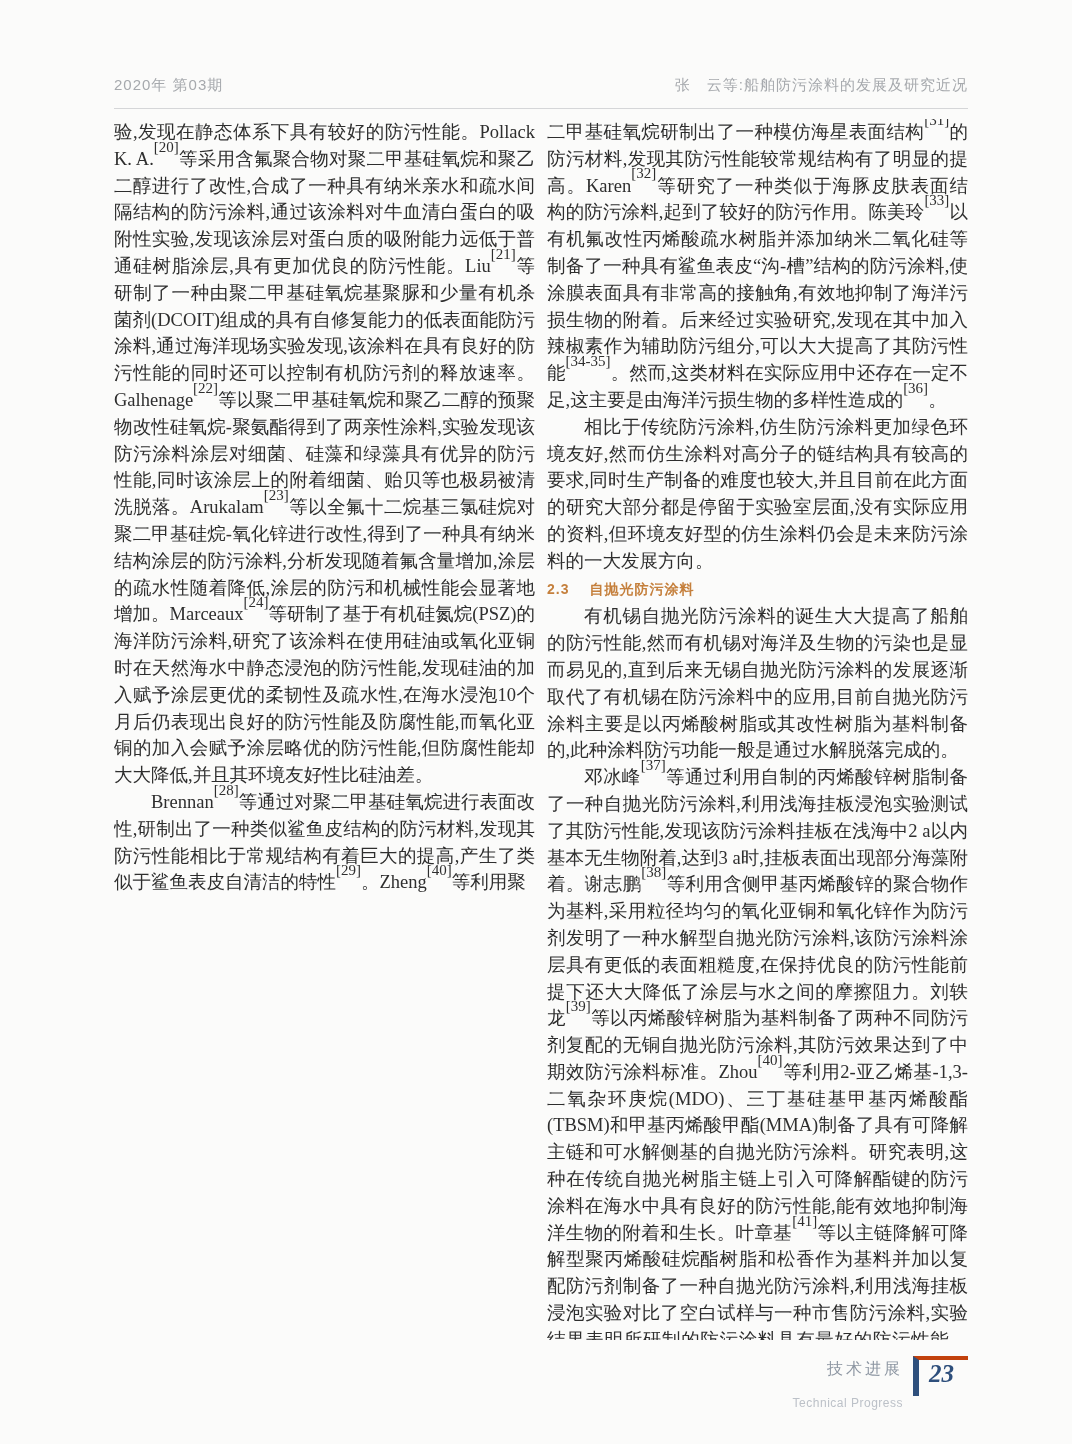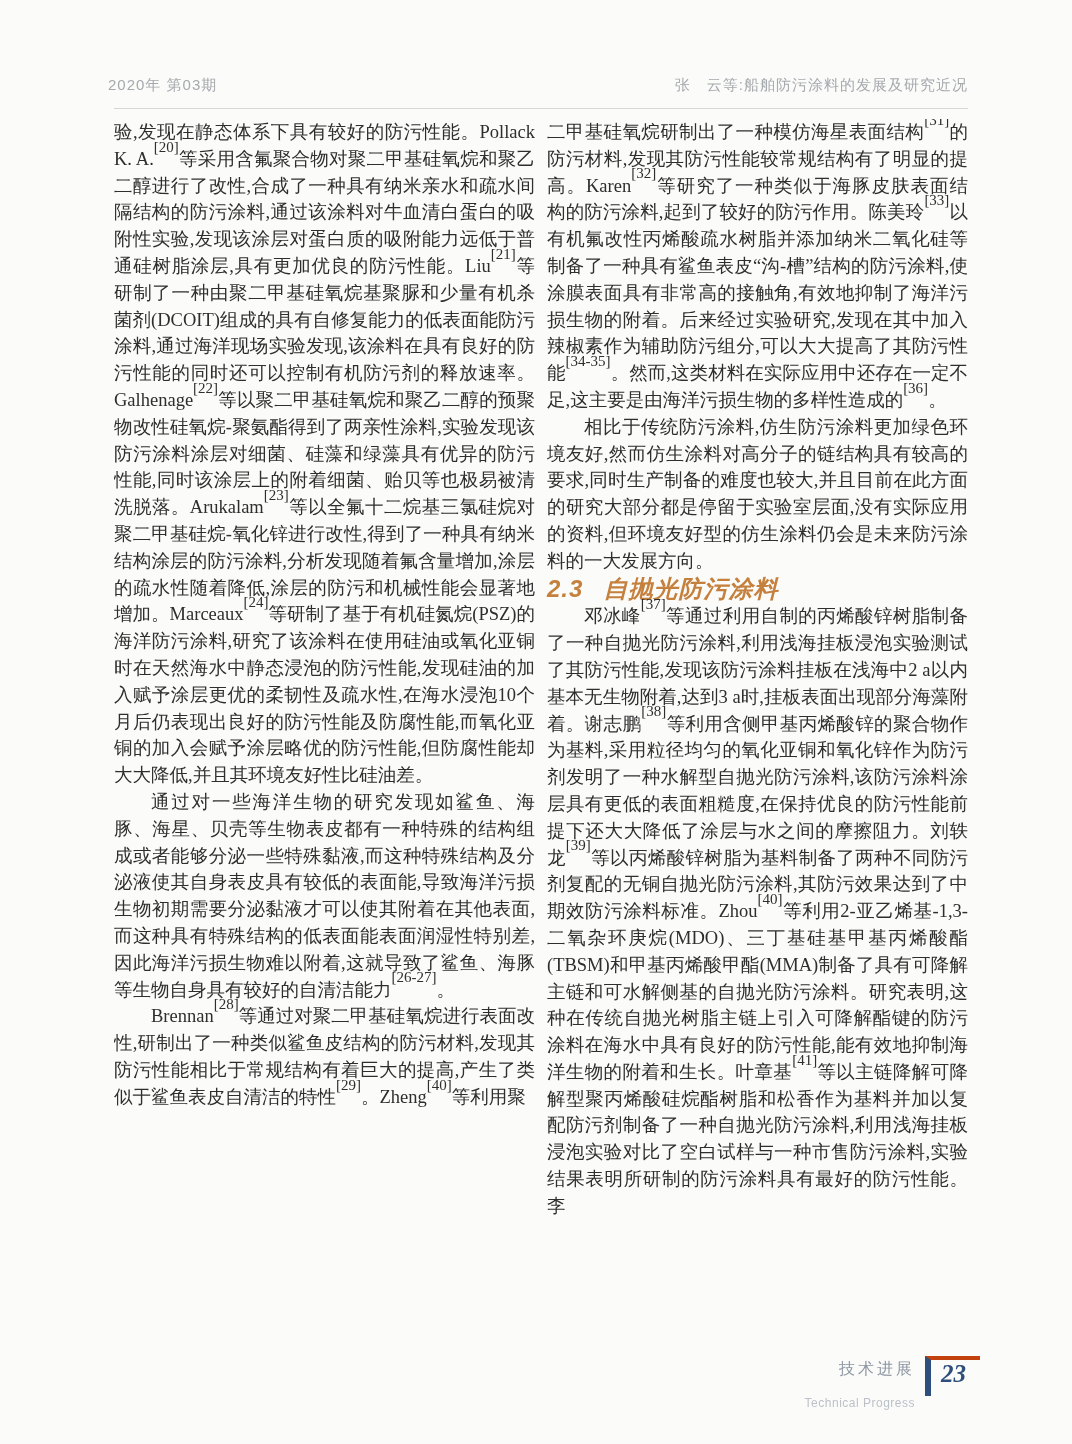--- a/index.html
+++ b/index.html
@@ -9,21 +9,21 @@
     width: 1072px;
     height: 1444px;
     background: #fbfbfa;
     font-family: "Liberation Serif", "DejaVu Serif", serif;
     color: #2e2e2e;
     overflow: hidden;
   }
   
   .running-header {
     position: absolute;
-    top: 76px; left: 108px; right: 104px;
+    top: 76px; left: 114px; right: 104px;
     display: flex; justify-content: space-between; align-items: flex-end;
     font-family: "Liberation Sans", "DejaVu Sans", sans-serif;
     font-size: 15px; color: #a6a9ad; letter-spacing: 1px;
   }
   .header-rule {
     position: absolute;
     top: 108px; left: 114px; right: 104px;
     border-top: 1px solid #d5d6d8;
   }
   
@@ -40,30 +40,29 @@
     text-justify: inter-ideograph;
   }
   .col p { margin: 0; }
   .col p.indent { text-indent: 2em; }
   .col sup {
     font-size: 15px; line-height: 0;
     position: relative; top: -6px; letter-spacing: 0;
   }
   .section-heading {
     font-family: "Liberation Sans", "DejaVu Sans", sans-serif;
-    color: #c5803d; font-weight: bold; font-size: 24px;
+    color: #c5803d; font-weight: bold; font-size: 14px;
     padding: 1px 0;
-    font-style: italic;
   }
   .section-heading .sec-num { font-weight: 600; margin-right: 20px; letter-spacing: 1px; }
   .section-heading .sec-title { letter-spacing: 1px; }
   
   .footer {
     position: absolute;
-    top: 1356px; right: 92px;
+    top: 1356px; right: 104px;
     display: flex; align-items: flex-start; justify-content: flex-start;
   }
   .footer-labels {
     text-align: right; margin-right: 10px; padding-top: 3px;
     font-family: "Liberation Sans", "DejaVu Sans", sans-serif;
   }
   .footer-label-cn { font-size: 16px; color: #8d96a2; letter-spacing: 3px; }
   .footer-label-en { font-size: 12px; color: #bcc1c8; letter-spacing: 0.5px; margin-top: 16px; }
   .pagenum-box {
     border-left: 6px solid #2e4f7c;
@@ -83,27 +82,27 @@
 
   <div class="running-header">
     <span>2020年 第03期</span>
     <span>张　云等:船舶防污涂料的发展及研究近况</span>
   </div>
   <div class="header-rule"></div>
 
   <div class="main">
     <div class="col" id="col-left">
         <p>验,发现在静态体系下具有较好的防污性能。Pollack K. A.<sup>[20]</sup>等采用含氟聚合物对聚二甲基硅氧烷和聚乙二醇进行了改性,合成了一种具有纳米亲水和疏水间隔结构的防污涂料,通过该涂料对牛血清白蛋白的吸附性实验,发现该涂层对蛋白质的吸附能力远低于普通硅树脂涂层,具有更加优良的防污性能。Liu<sup>[21]</sup>等研制了一种由聚二甲基硅氧烷基聚脲和少量有机杀菌剂(DCOIT)组成的具有自修复能力的低表面能防污涂料,通过海洋现场实验发现,该涂料在具有良好的防污性能的同时还可以控制有机防污剂的释放速率。Galhenage<sup>[22]</sup>等以聚二甲基硅氧烷和聚乙二醇的预聚物改性硅氧烷-聚氨酯得到了两亲性涂料,实验发现该防污涂料涂层对细菌、硅藻和绿藻具有优异的防污性能,同时该涂层上的附着细菌、贻贝等也极易被清洗脱落。Arukalam<sup>[23]</sup>等以全氟十二烷基三氯硅烷对聚二甲基硅烷-氧化锌进行改性,得到了一种具有纳米结构涂层的防污涂料,分析发现随着氟含量增加,涂层的疏水性随着降低,涂层的防污和机械性能会显著地增加。Marceaux<sup>[24]</sup>等研制了基于有机硅氮烷(PSZ)的海洋防污涂料,研究了该涂料在使用硅油或氧化亚铜时在天然海水中静态浸泡的防污性能,发现硅油的加入赋予涂层更优的柔韧性及疏水性,在海水浸泡10个月后仍表现出良好的防污性能及防腐性能,而氧化亚铜的加入会赋予涂层略优的防污性能,但防腐性能却大大降低,并且其环境友好性比硅油差。</p>
-        <p class="indent">通过对一些海洋生物的研究发现如鲨鱼、海豚、海星、贝壳等生物表皮都有一种特殊的结构组成或者能够分泌一些特殊黏液,而这种特殊结构及分泌液使其自身表皮具有较低的表面能,导致海洋污损生物初期需要分泌黏液才可以使其附着在其他表面,而这种具有特殊结构的低表面能表面润湿性特别差,因此海洋污损生物难以附着,这就导致了鲨鱼、海豚等生物自身具有较好的自清洁能力<sup>[26-27]</sup>。</p>
         <p class="indent">Brennan<sup>[28]</sup>等通过对聚二甲基硅氧烷进行表面改性,研制出了一种类似鲨鱼皮结构的防污材料,发现其防污性能相比于常规结构有着巨大的提高,产生了类似于鲨鱼表皮自清洁的特性<sup>[29]</sup>。Zheng<sup>[40]</sup>等利用聚</p>
       </div>
     <div class="col" id="col-right">
         <p>二甲基硅氧烷研制出了一种模仿海星表面结构<sup>[31]</sup>的防污材料,发现其防污性能较常规结构有了明显的提高。Karen<sup>[32]</sup>等研究了一种类似于海豚皮肤表面结构的防污涂料,起到了较好的防污作用。陈美玲<sup>[33]</sup>以有机氟改性丙烯酸疏水树脂并添加纳米二氧化硅等制备了一种具有鲨鱼表皮“沟-槽”结构的防污涂料,使涂膜表面具有非常高的接触角,有效地抑制了海洋污损生物的附着。后来经过实验研究,发现在其中加入辣椒素作为辅助防污组分,可以大大提高了其防污性能<sup>[34-35]</sup>。然而,这类材料在实际应用中还存在一定不足,这主要是由海洋污损生物的多样性造成的<sup>[36]</sup>。</p>
         <p class="indent">相比于传统防污涂料,仿生防污涂料更加绿色环境友好,然而仿生涂料对高分子的链结构具有较高的要求,同时生产制备的难度也较大,并且目前在此方面的研究大部分都是停留于实验室层面,没有实际应用的资料,但环境友好型的仿生涂料仍会是未来防污涂料的一大发展方向。</p>
         <div class="section-heading"><span class="sec-num">2.3</span><span class="sec-title">自抛光防污涂料</span></div>
+        <p class="indent">有机锡自抛光防污涂料的诞生大大提高了船舶的防污性能,然而有机锡对海洋及生物的污染也是显而易见的,直到后来无锡自抛光防污涂料的发展逐渐取代了有机锡在防污涂料中的应用,目前自抛光防污涂料主要是以丙烯酸树脂或其改性树脂为基料制备的,此种涂料防污功能一般是通过水解脱落完成的。</p>
         <p class="indent">邓冰峰<sup>[37]</sup>等通过利用自制的丙烯酸锌树脂制备了一种自抛光防污涂料,利用浅海挂板浸泡实验测试了其防污性能,发现该防污涂料挂板在浅海中2 a以内基本无生物附着,达到3 a时,挂板表面出现部分海藻附着。谢志鹏<sup>[38]</sup>等利用含侧甲基丙烯酸锌的聚合物作为基料,采用粒径均匀的氧化亚铜和氧化锌作为防污剂发明了一种水解型自抛光防污涂料,该防污涂料涂层具有更低的表面粗糙度,在保持优良的防污性能前提下还大大降低了涂层与水之间的摩擦阻力。刘轶龙<sup>[39]</sup>等以丙烯酸锌树脂为基料制备了两种不同防污剂复配的无铜自抛光防污涂料,其防污效果达到了中期效防污涂料标准。Zhou<sup>[40]</sup>等利用2-亚乙烯基-1,3-二氧杂环庚烷(MDO)、三丁基硅基甲基丙烯酸酯(TBSM)和甲基丙烯酸甲酯(MMA)制备了具有可降解主链和可水解侧基的自抛光防污涂料。研究表明,这种在传统自抛光树脂主链上引入可降解酯键的防污涂料在海水中具有良好的防污性能,能有效地抑制海洋生物的附着和生长。叶章基<sup>[41]</sup>等以主链降解可降解型聚丙烯酸硅烷酯树脂和松香作为基料并加以复配防污剂制备了一种自抛光防污涂料,利用浅海挂板浸泡实验对比了空白试样与一种市售防污涂料,实验结果表明所研制的防污涂料具有最好的防污性能。李</p>
       </div>
   </div>
 
   <div class="footer">
     <div class="footer-labels">
       <div class="footer-label-cn">技术进展</div>
       <div class="footer-label-en">Technical Progress</div>
     </div>
     <div class="pagenum-box">

